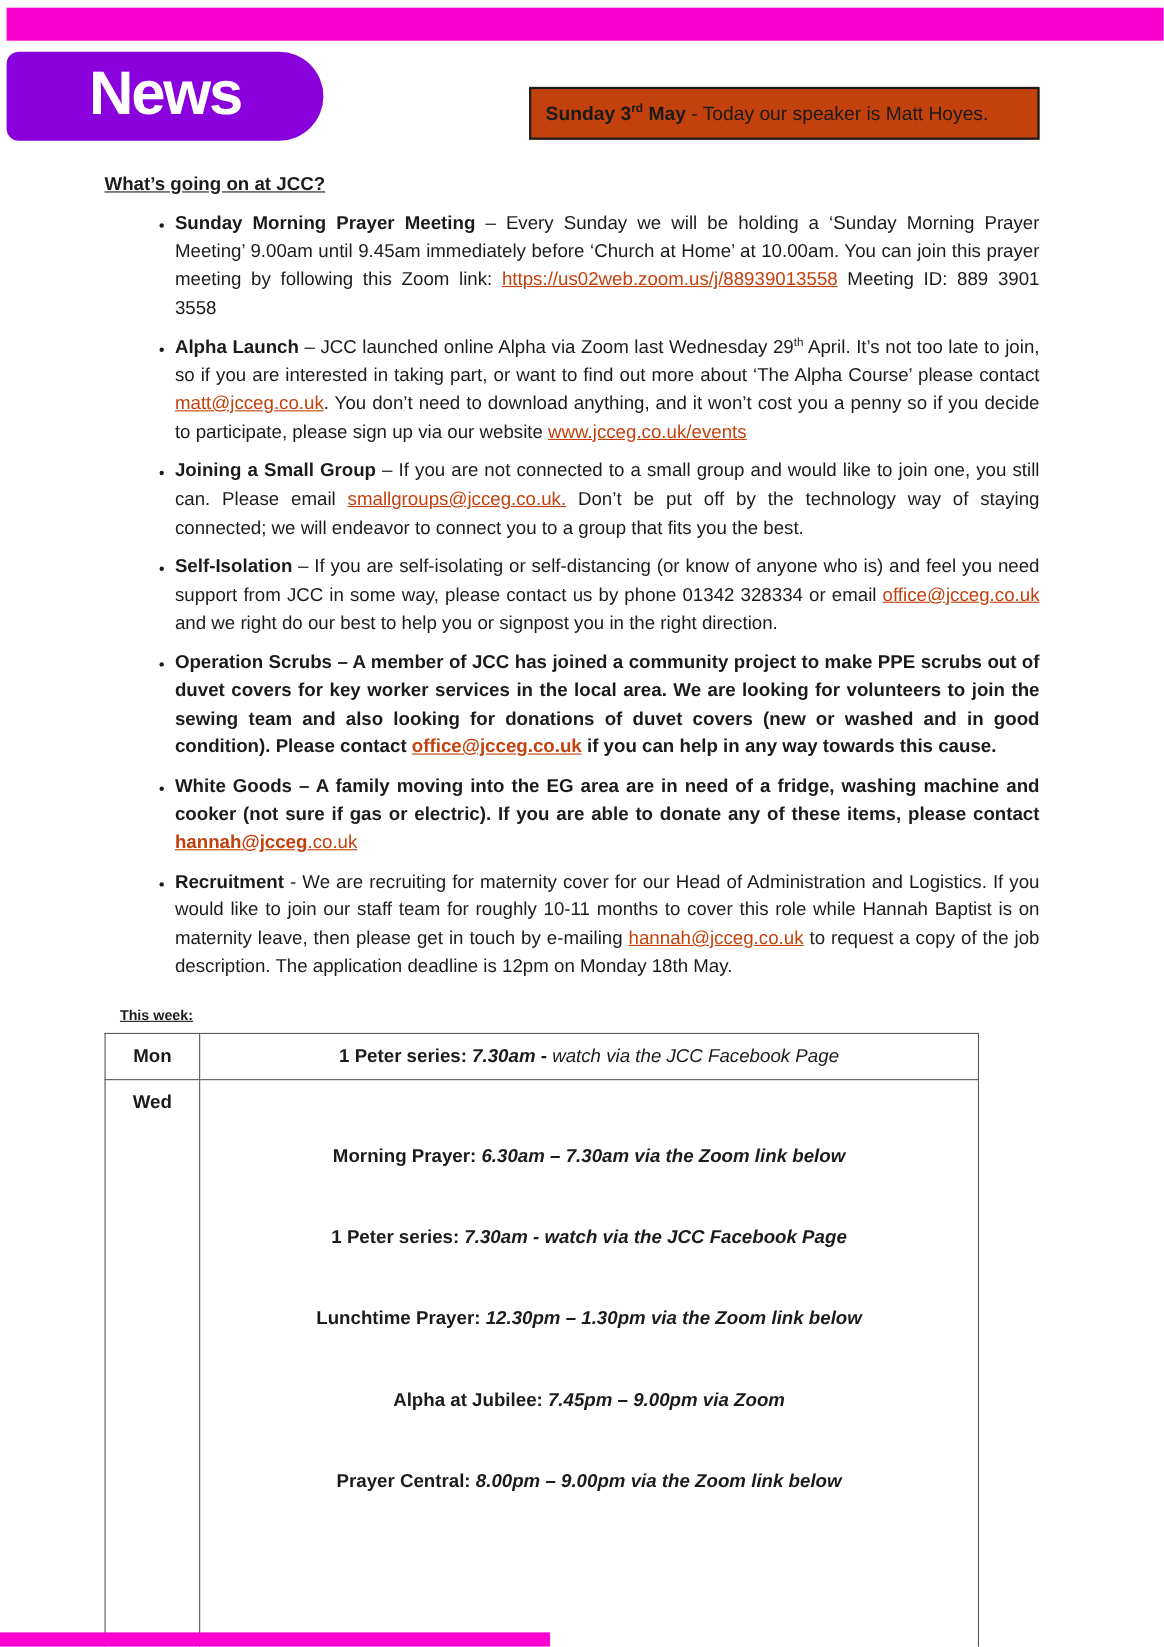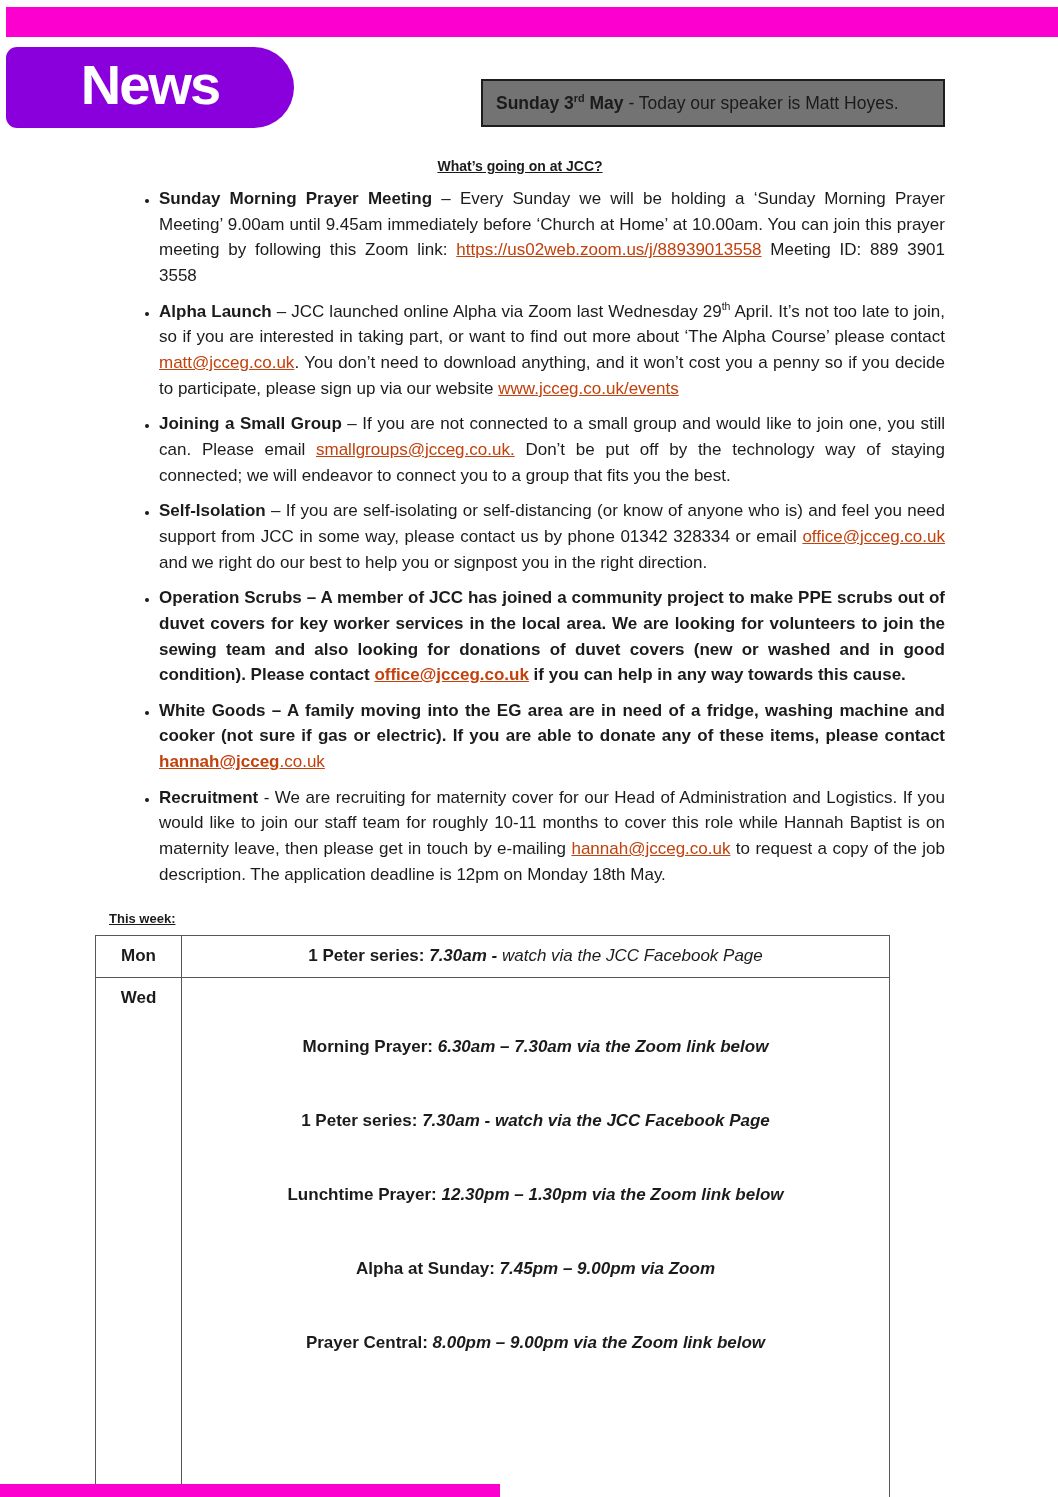--- a/index.html
+++ b/index.html
@@ -18,29 +18,28 @@
     position:absolute; top:47px; left:6px; width:288px; height:81px;
     background:#8A00DC; border-radius:12px 44px 44px 12px;
     display:flex; align-items:center; justify-content:center;
   }
   .news-logo span {
     color:#ffffff; font-size:56px; font-weight:700; letter-spacing:-2px;
     padding-bottom:6px;
   }
   .announce-box {
     position:absolute; top:79px; left:481px; width:464px; height:48px;
-    border:2px solid #1d1d1d; background:#737373;
+    border:2px solid #1d1d1d; background:#c2410c;
     display:flex; align-items:center; padding:0 13px;
     font-size:17.5px; white-space:pre-wrap;
   }
   main { padding:158px 113px 0 95px; }
   .section-heading {
-    font-size:14px; font-weight:700; text-decoration:underline;
+    font-size:17px; font-weight:700; text-decoration:underline;
     margin:0 0 12px 0;
-    text-align:center;
   }
   ul.news-list {
     margin:0; padding-left:64px; text-align:justify; line-height:1.51;
   }
   ul.news-list li { margin-bottom:10px; }
   ul.news-list li::marker { font-size:0.7em; }
   .b  { font-weight:700; }
   .bi { font-weight:700; font-style:italic; }
   .i  { font-style:italic; }
   .allbold { font-weight:700; }
@@ -104,21 +103,21 @@
       <tr>
         <td class="day">Mon</td>
         <td class="slot"><span class="b">1 Peter series: </span><span class="bi">7.30am - </span><span class="i">watch via the JCC Facebook Page</span></td>
       </tr>
       <tr>
         <td class="day">Wed</td>
         <td class="slot">
           <div><span class="b">Morning Prayer: </span><span class="bi">6.30am – 7.30am via the Zoom link below</span></div>
           <div><span class="b">1 Peter series: </span><span class="bi">7.30am - watch via the JCC Facebook Page</span></div>
           <div><span class="b">Lunchtime Prayer: </span><span class="bi">12.30pm – 1.30pm via the Zoom link below</span></div>
-          <div><span class="b">Alpha at Sunday: </span><span class="bi">7.45pm – 9.00pm via Zoom</span></div>
+          <div><span class="b">Alpha at Jubilee: </span><span class="bi">7.45pm – 9.00pm via Zoom</span></div>
           <div><span class="b">Prayer Central: </span><span class="bi">8.00pm – 9.00pm via the Zoom link below</span></div>
           <div class="blankline"></div>
           
         </td>
       </tr>
 
     </tbody>
   </table>
 </main>
 

